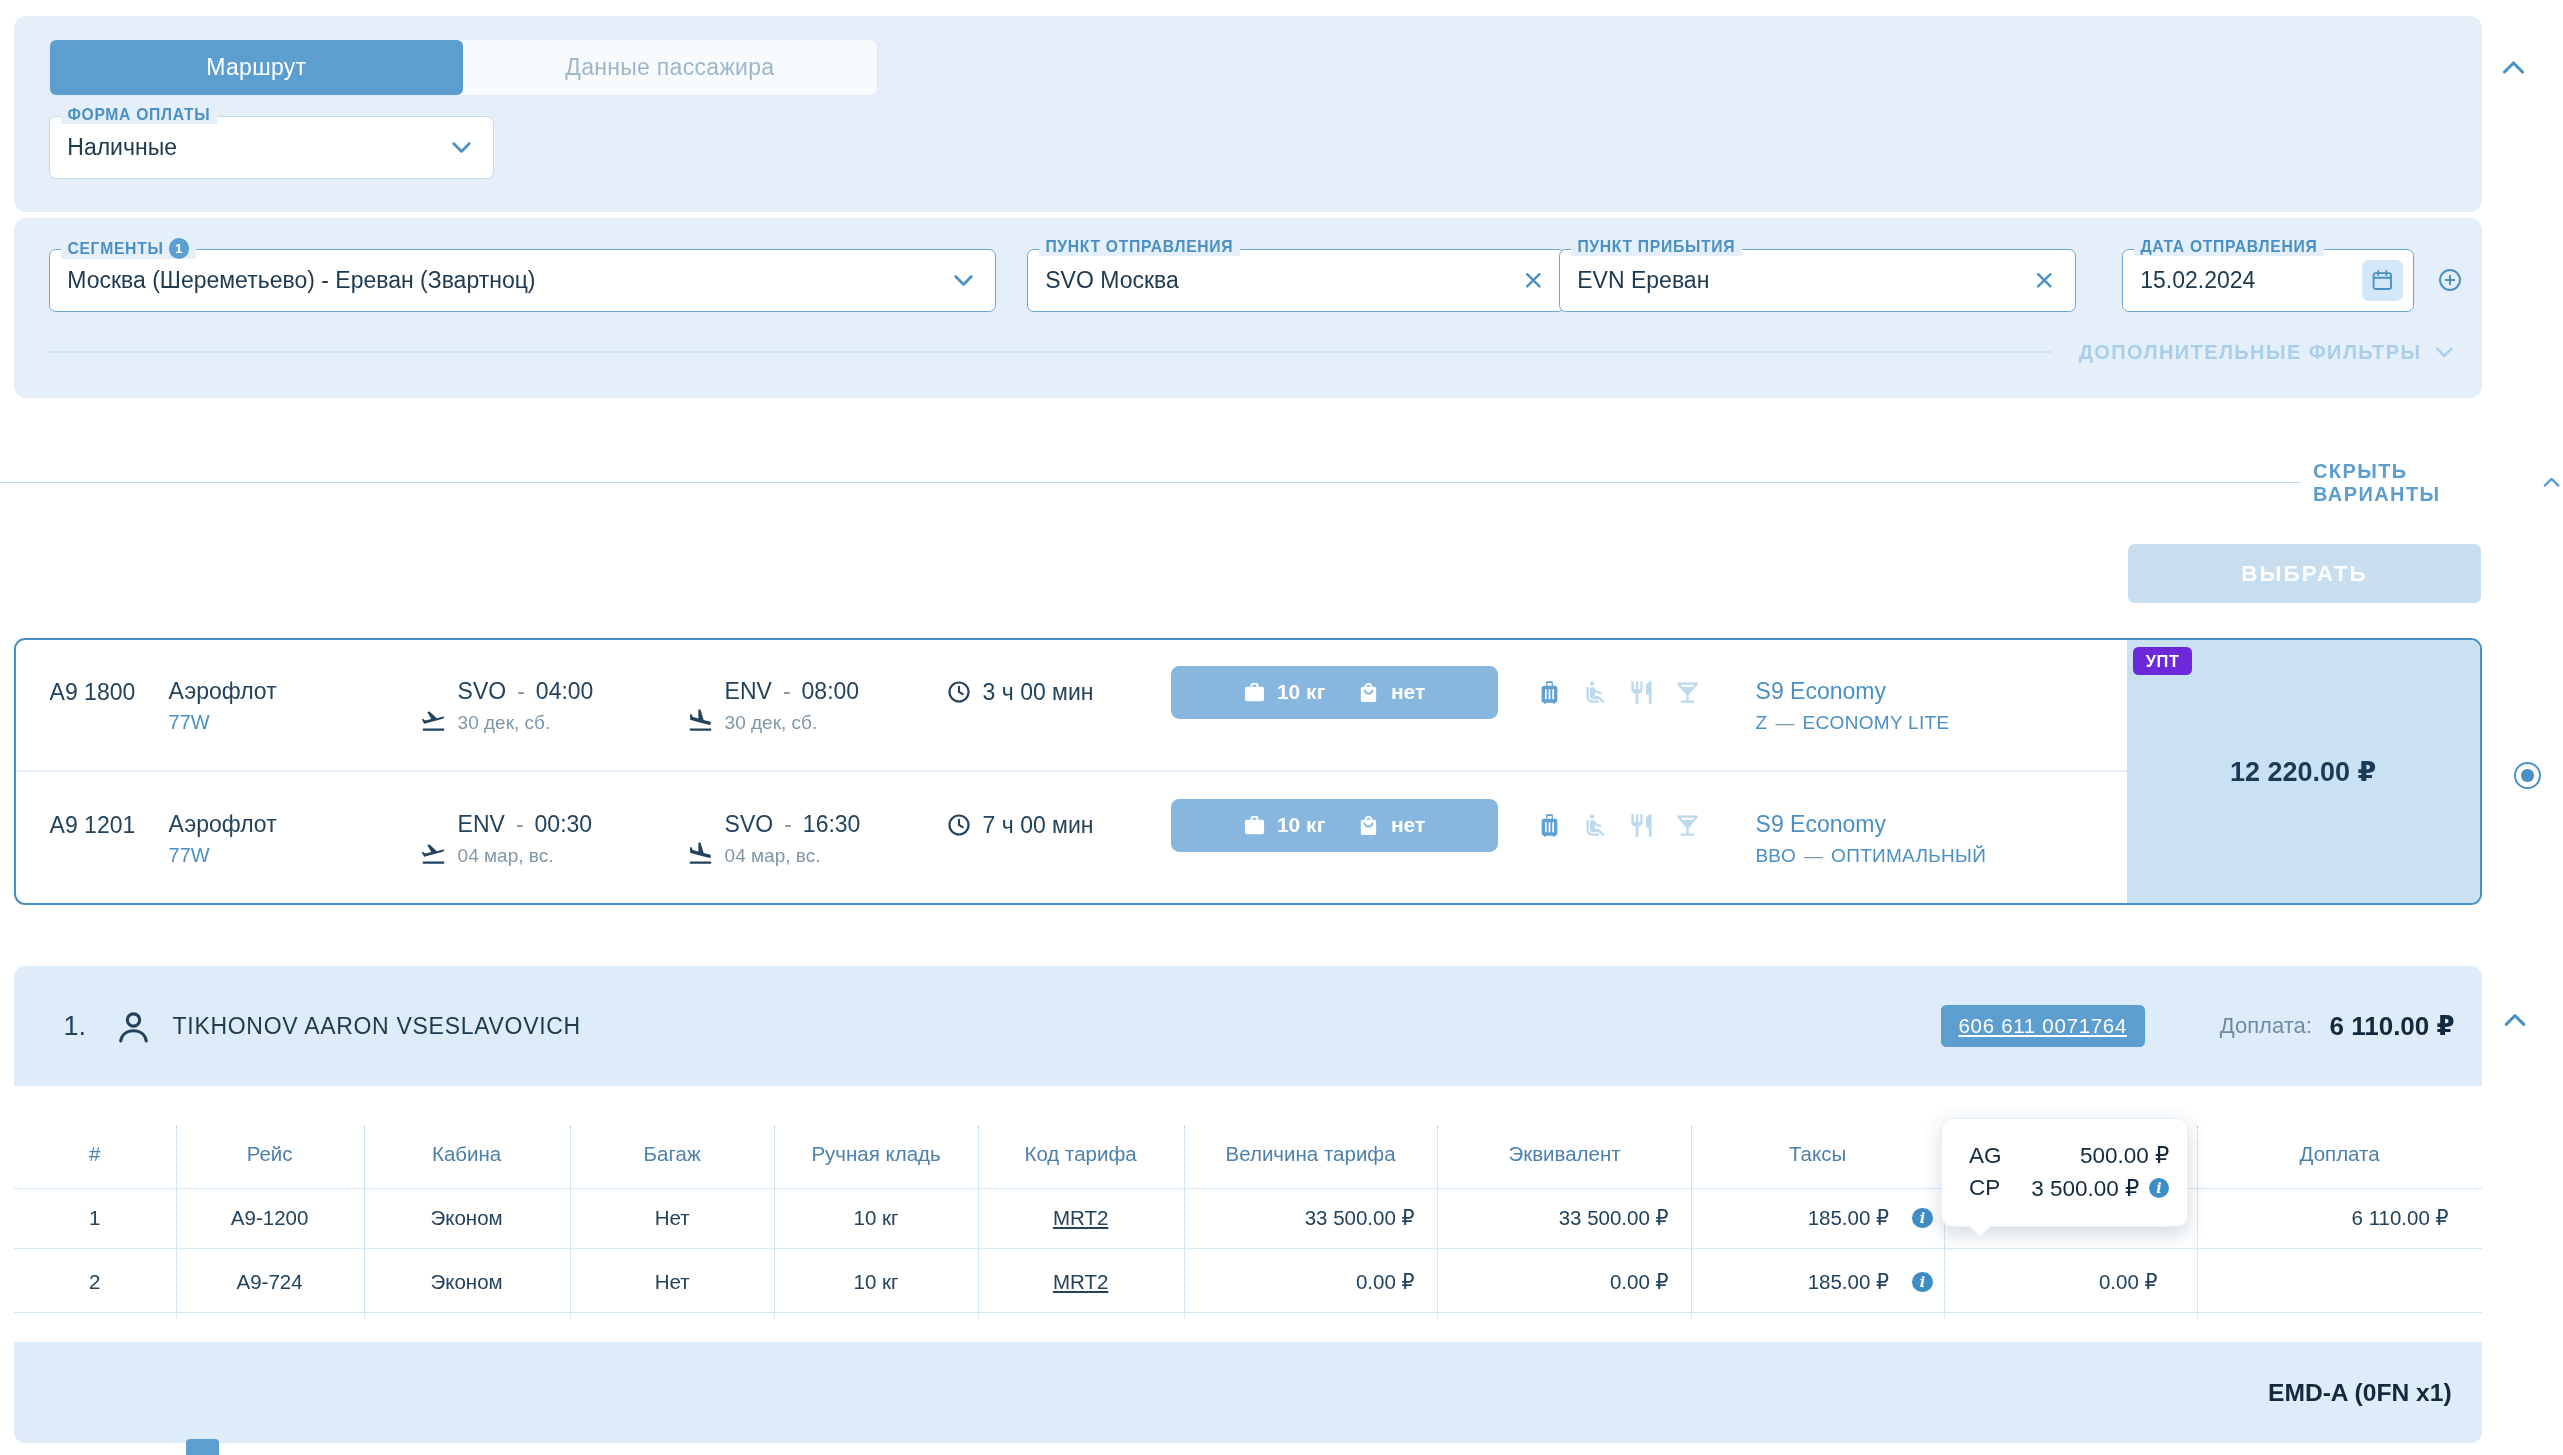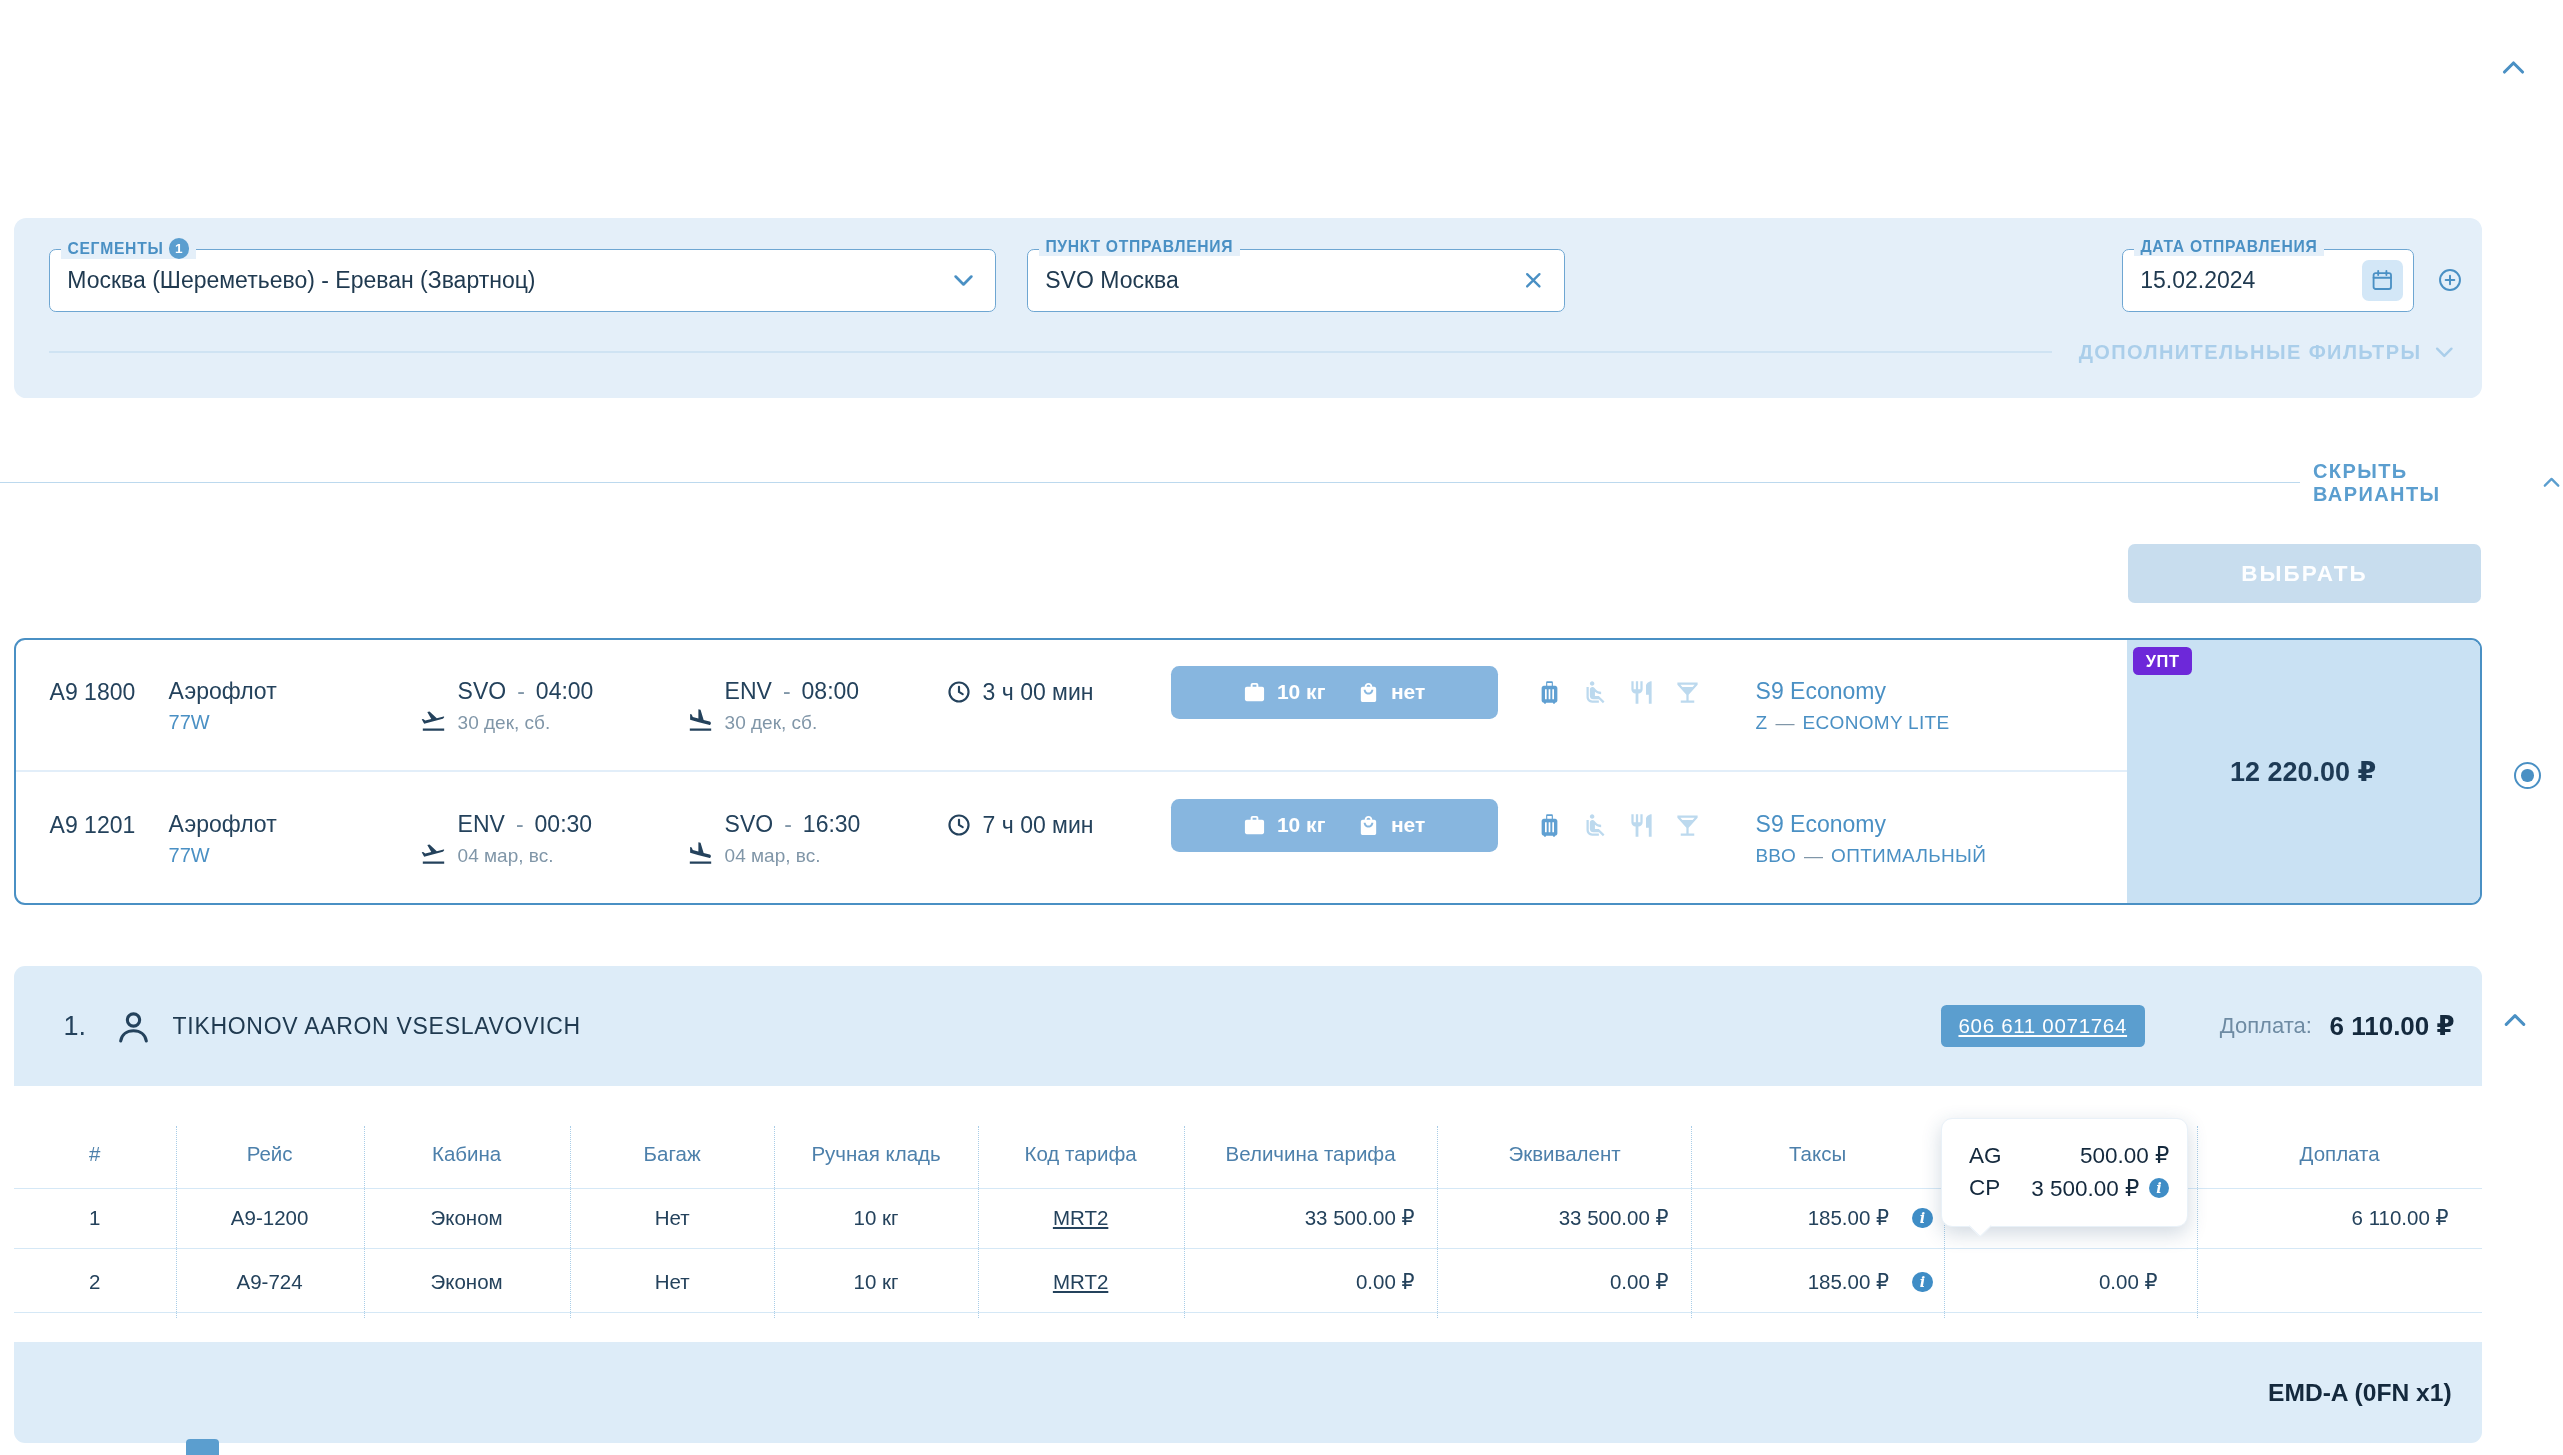--- a/index.html
+++ b/index.html
@@ -179,20 +179,35 @@
       </symbol>
     <symbol id="sym-person" viewBox="0 0 24 24">
         <circle cx="12" cy="8.2" r="3.6" fill="none" stroke="currentColor" stroke-width="1.8"></circle>
         <path d="M4.5 20.5c.6-3.9 3.7-6 7.5-6s6.9 2.1 7.5 6" fill="none" stroke="currentColor" stroke-width="1.8" stroke-linecap="round"></path>
       </symbol>
   </defs>
 </svg>
 
 <div class="page">
 
+  <section class="panel" id="panel-top">
+    <div class="tabs">
+      <div class="tab active">Маршрут</div>
+      <div class="tab">Данные пассажира</div>
+    </div>
+    <div class="field" id="payment-field">
+      <span class="legend">ФОРМА ОПЛАТЫ</span>
+      <span class="fvalue">Наличные</span>
+      <span class="tail">
+          <svg class="i40" viewBox="0 0 40 40" width="27" height="27">
+            <use href="#sym-chev-down"></use>
+          </svg>
+        </span>
+    </div>
+  </section>
 
   <svg class="rail-ic i46" id="collapse-top" viewBox="0 0 46 46" width="31" height="31">
       <use href="#sym-chev-up"></use>
     </svg>
 
   <section class="panel" id="panel-search">
     <div class="field" id="seg-field">
       <span class="legend">
         <span>СЕГМЕНТЫ</span>
         <span class="badge-count">1</span>
@@ -200,20 +215,29 @@
       <span class="fvalue">Москва (Шереметьево) - Ереван (Звартноц)</span>
       <span class="tail">
           <svg class="i40" viewBox="0 0 40 40" width="27" height="27">
             <use href="#sym-chev-down"></use>
           </svg>
         </span>
     </div>
     <div class="field" id="dep-field">
       <span class="legend">ПУНКТ ОТПРАВЛЕНИЯ</span>
       <span class="fvalue">SVO Москва</span>
+      <span class="tail">
+          <svg class="i36" viewBox="0 0 36 36" width="24.6" height="24.6">
+            <use href="#sym-close"></use>
+          </svg>
+        </span>
+    </div>
+    <div class="field" id="arr-field">
+      <span class="legend">ПУНКТ ПРИБЫТИЯ</span>
+      <span class="fvalue">EVN Ереван</span>
       <span class="tail">
           <svg class="i36" viewBox="0 0 36 36" width="24.6" height="24.6">
             <use href="#sym-close"></use>
           </svg>
         </span>
     </div>
     <div class="field" id="date-field">
       <span class="legend">ДАТА ОТПРАВЛЕНИЯ</span>
       <span class="fvalue">15.02.2024</span>
       <span class="cal-btn">

